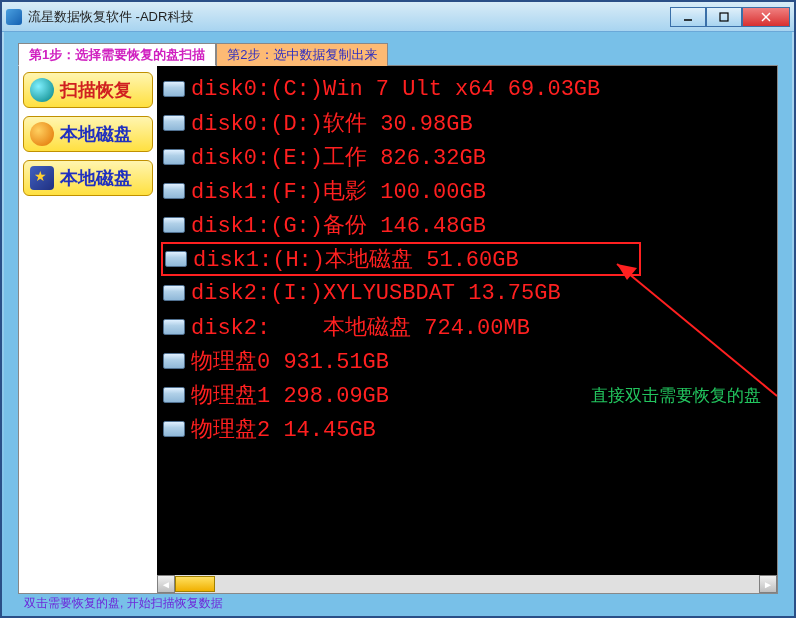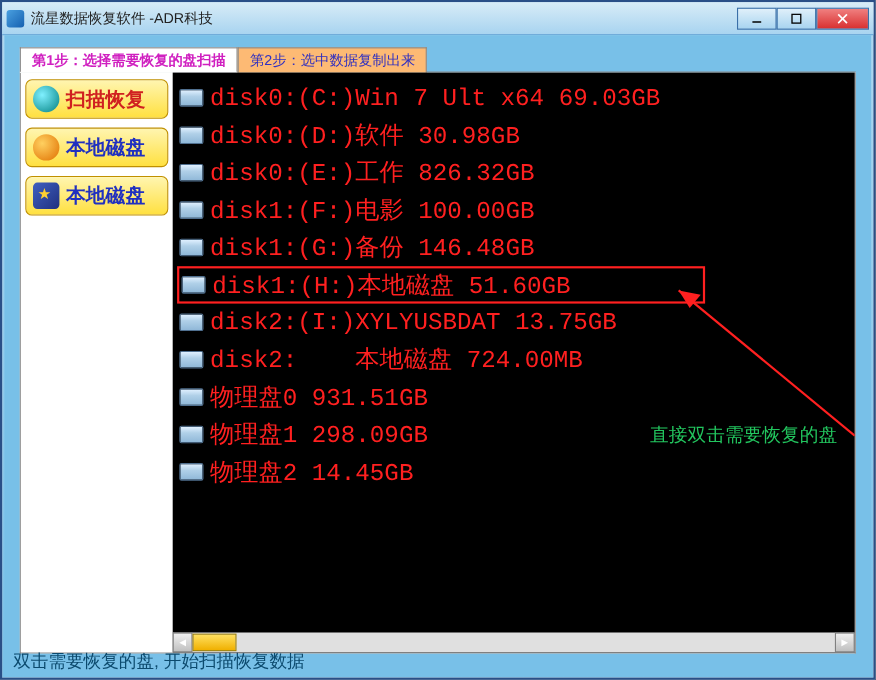--- a/index.html
+++ b/index.html
@@ -41,21 +41,21 @@
   
   .annotation { position: absolute; right: 16px; top: 318px; color: #22c55e; font-size: 17px; font-family: "SimSun",sans-serif; }
   .arrow { position: absolute; pointer-events: none; }
   .arrow line { stroke: #ff2020; stroke-width: 2; }
   .arrow polygon { fill: #ff2020; }
   
   .hscroll { position: absolute; left: 0; right: 0; bottom: 0; height: 18px; background: #e0e0e0; display: flex; align-items: center; }
   .hs-btn { width: 18px; height: 18px; background: linear-gradient(to bottom,#f0f0f0,#c0c0c0); border: 1px solid #808080; display: flex; align-items:center; justify-content:center; font-size:10px; cursor:pointer; }
   .hs-thumb { width: 40px; height: 16px; background: linear-gradient(to bottom,#ffe060,#f0b000); border: 1px solid #a08000; margin-left: 0; }
   
-  .status { position: absolute; left: 8px; bottom: 2px; font-size: 16px; color: #0c4a6e; }
+  .status { position: absolute; left: 20px; bottom: 2px; font-size: 12px; color: #6d28d9; }
 </style>
 </head>
 <body>
 
 <div class="window">
   <div class="titlebar">
     <div class="icon"></div>
     <div class="title-text">流星数据恢复软件   -ADR科技</div>
     <div class="win-controls">
       <div class="win-btn">

